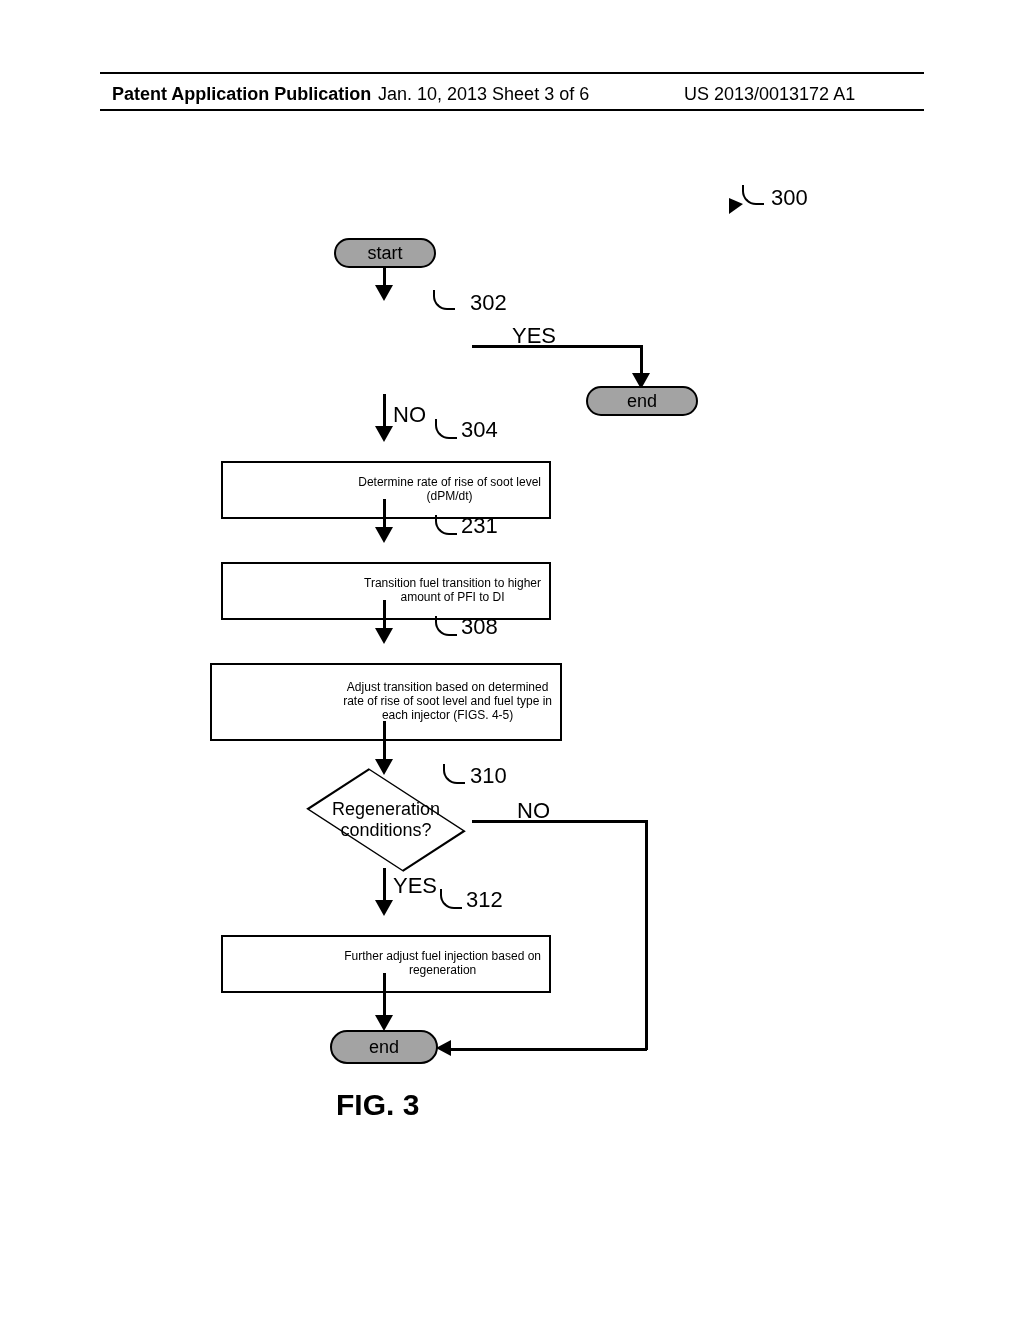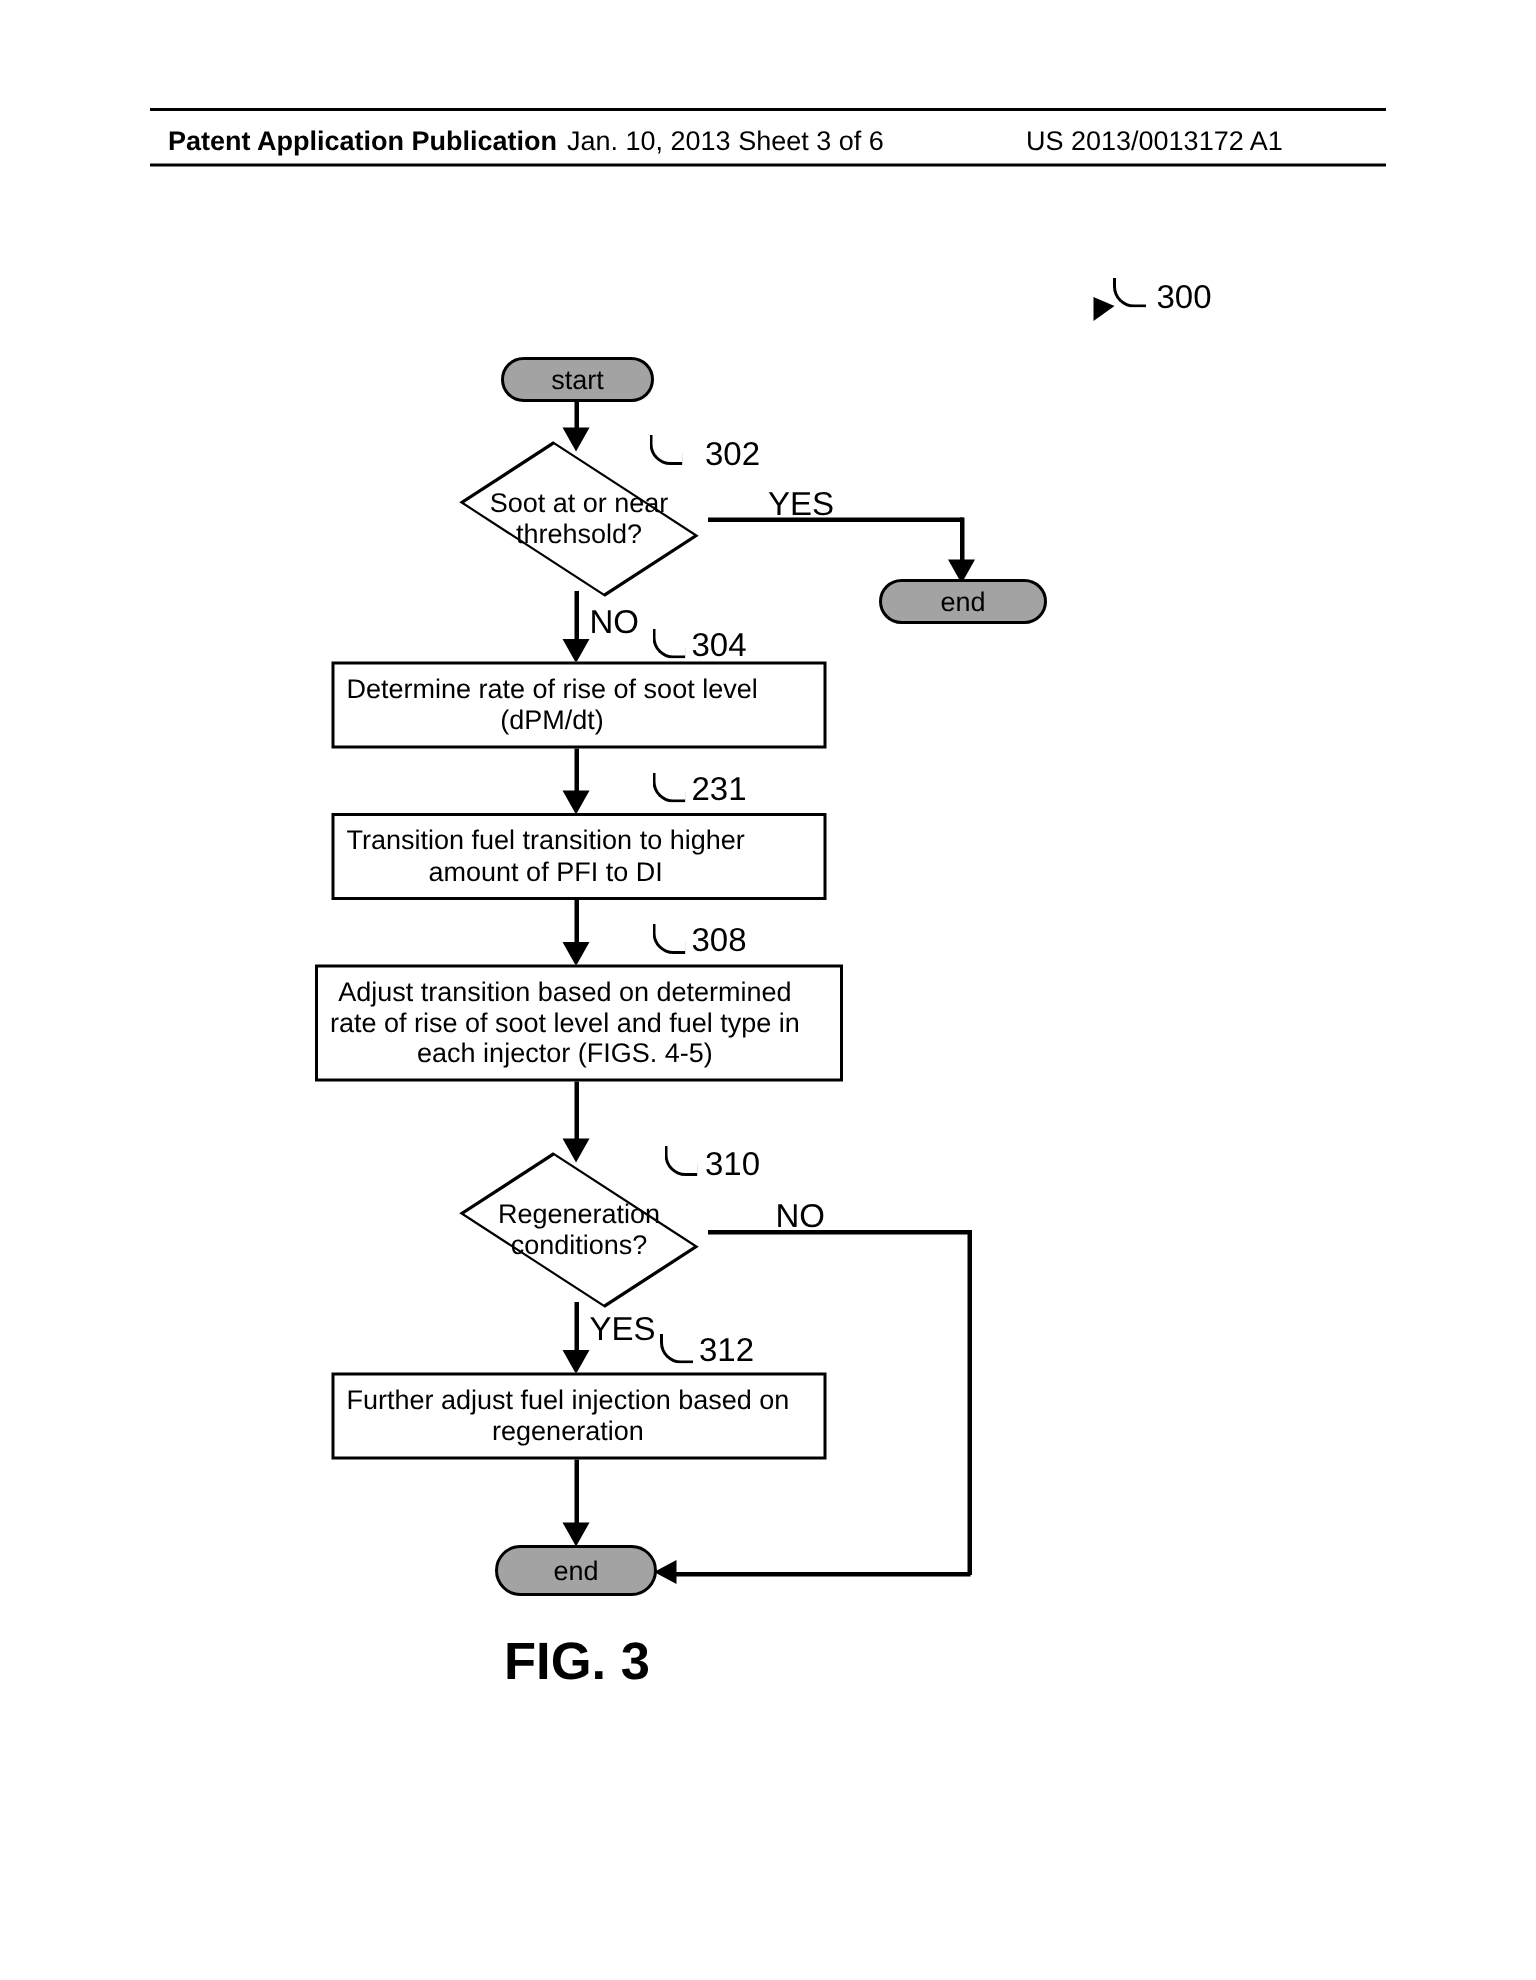--- a/index.html
+++ b/index.html
@@ -33,24 +33,25 @@
   .hdr-right{ left: 684px; }
 
   
   .box {
     position: absolute;
     border: 2.5px solid #000;
     background: #fff;
     text-align: center;
     display: flex;
     align-items: center;
-    justify-content: flex-start;
+    justify-content: flex-end;
     padding: 4px 8px;
     line-height: 1.15;
-    font-size: 18px;
+    font-size: 12px;
+    margin-top: 20px;
   }
   .terminator {
     position: absolute;
     border: 2.5px solid #000;
     background: #a3a3a3;
     border-radius: 999px;
     text-align: center;
     display: flex;
     align-items: center;
     justify-content: center;
@@ -99,21 +100,21 @@
   .arrow-l {
     position: absolute;
     width: 0; height: 0;
     border-top: 8px solid transparent;
     border-bottom: 8px solid transparent;
     border-right: 15px solid #000;
   }
 
   .fig-caption {
     position: absolute;
-    font-size: 35px;
+    font-size: 30px;
     font-weight: bold;
   }
 
   .curved-tail {
     position: absolute;
     border: 2.5px solid #000;
     border-top: none;
     border-right: none;
     border-bottom-left-radius: 14px;
     background: transparent;
@@ -145,25 +146,20 @@
   <div class="flag300" style="left:731px; top:198px;"></div>
   <div class="curved-tail" style="left:742px; top:185px; width:22px; height:20px;"></div>
   <span class="lbl" style="left:771px; top:185px;">300</span>
 
   <div class="terminator" style="left:334px; top:238px; width:102px; height:30px;">
     <span>start</span>
   </div>
   <div class="vline" style="left:383px; top:268px; height:20px;"></div>
   <div class="arrow-d" style="left:375px; top:285px;"></div>
 
-  <div class="diamond-wrap" style="left:301px; top:298px; width:170px; height:96px;">
-    <div class="diamond" style="width:96px; height:96px; transform:translate(-50%,-50%) rotate(45deg) skew(-12deg,-12deg) scale(1.18,0.76);"></div>
-    <span class="dlabel" style="white-space:pre;">Soot at or near
-threhsold?</span>
-  </div>
 
   <div class="curved-tail" style="left:433px; top:290px; width:22px; height:20px;"></div>
   <span class="lbl" style="left:460px; top:290px;margin-left:10px;">302</span>
 
   <span class="lbl" style="left:512px; top:323px;">YES</span>
   <div class="hline" style="left:472px; top:345px; width:170px;"></div>
   <div class="vline" style="left:640px; top:345px; height:32px;"></div>
   <div class="arrow-d" style="left:632px; top:373px;"></div>
   <div class="terminator" style="left:586px; top:386px; width:112px; height:30px;">
     <span>end</span>

